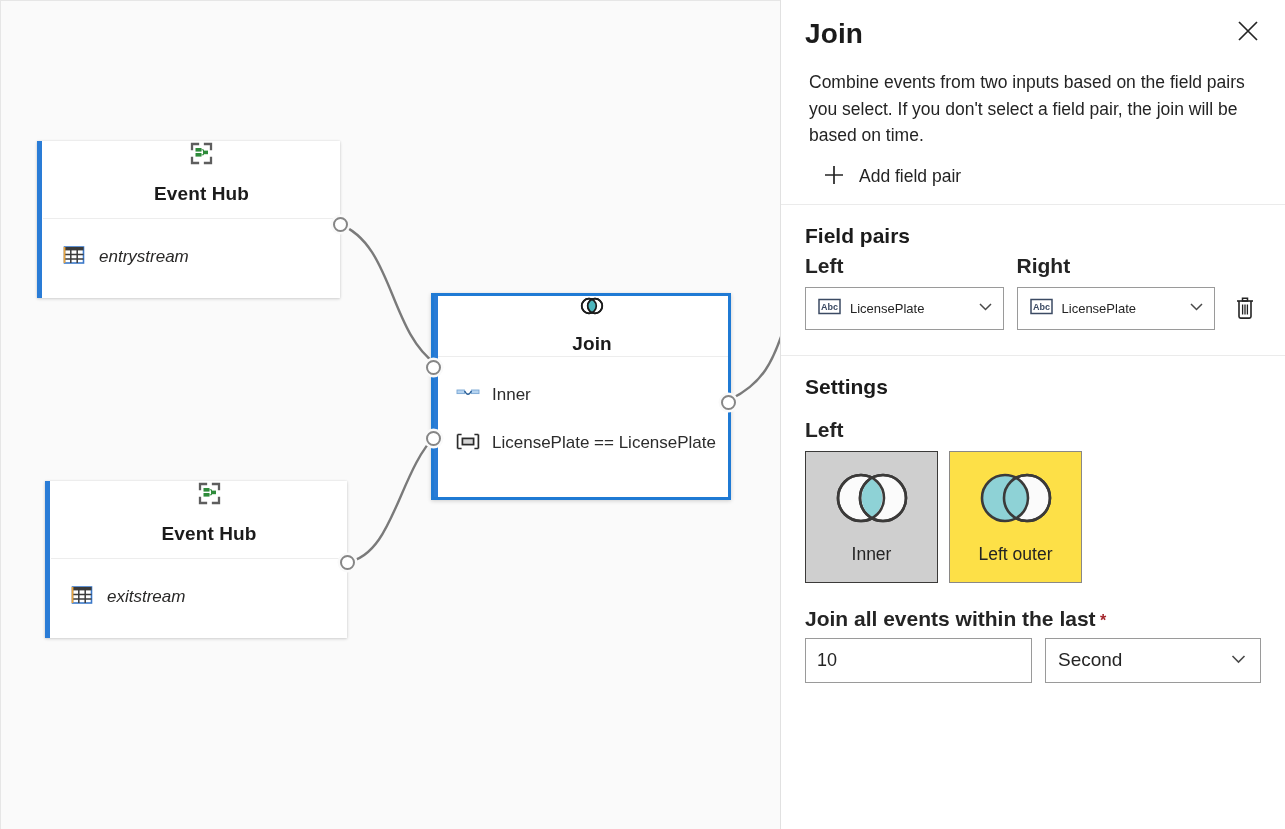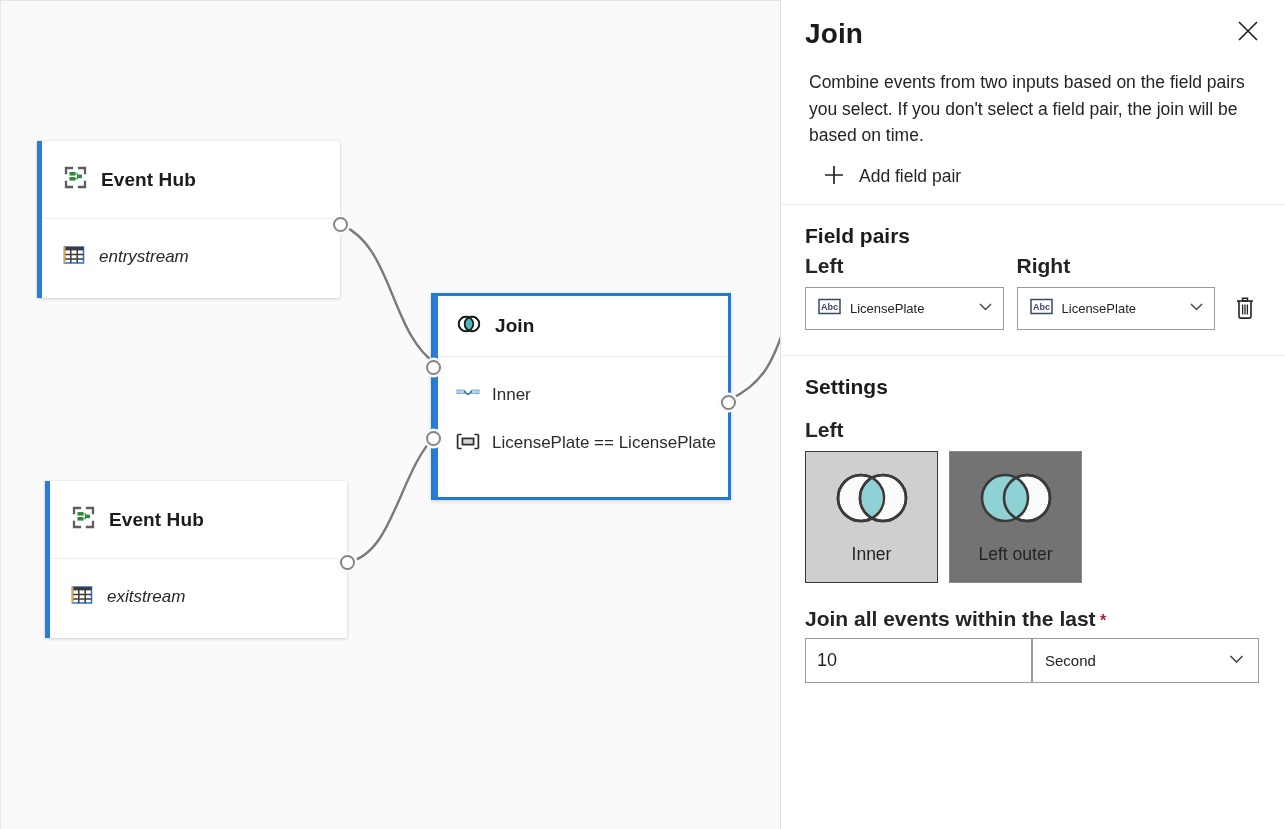--- a/index.html
+++ b/index.html
@@ -38,20 +38,21 @@
   }
   .node .accent {
     position: absolute; left: 0; top: 0; bottom: 0;
     width: 5px; background: #2a7cd6;
   }
   .node-header {
     display: flex; align-items: center;
     height: 77px;
     padding-left: 26px;
     gap: 13px;
+    flex-direction: column;
   }
   .node-title {
     font-size: 19px;
     font-weight: bold;
     color: #1b1b1b;
     letter-spacing: .1px;
   }
   .node-sep {
     height: 1px; background: #ededed;
     margin: 0 0 0 6px;
@@ -184,53 +185,53 @@
     display: flex; align-items: center; justify-content: center;
   }
 
   .type-cards {
     display: flex; gap: 11px;
     margin-top: 9px;
   }
   .type-card {
     width: 133px; height: 132px;
     border: 1px solid #8a8886;
-    background: #737373;
+    background: #fde047;
     display: flex; flex-direction: column;
     align-items: center; justify-content: center;
     gap: 14px;
     cursor: pointer;
     font-family: inherit;
   }
   .type-card.selected { background: #cfcfcf; border-color: #3b3a39; }
   .type-card-label { font-size: 17.5px; color: #242424; }
 
   .window-row {
-    display: flex; gap: 0;
+    display: flex; gap: 13px;
     margin-top: 7px;
   }
   .text-input {
     width: 227px; height: 45px;
     border: 1px solid #9a9a9a;
     background: #ffffff;
     font-size: 18px;
     color: #242424;
     padding: 0 11px;
     font-family: inherit;
   }
   .unit-dropdown {
     width: 227px; height: 45px;
     border: 1px solid #9a9a9a;
     background: #ffffff;
     display: flex; align-items: center;
     padding: 0 12px;
     cursor: pointer;
     font-family: inherit;
   }
-  .unit-value { flex: 1; font-size: 15px; color: #242424; text-align: left; }
+  .unit-value { flex: 1; font-size: 19px; color: #242424; text-align: left; }
 </style>
 </head>
 <body>
 
 <div id="app">
 
   <div id="canvas">
 
     <svg id="edges" viewBox="0 0 780 829" width="780" height="829">
       <path d="M 338,223 C 392,243 388,330 435,363" fill="none" stroke="#7a7a7a" stroke-width="2.4"></path>

